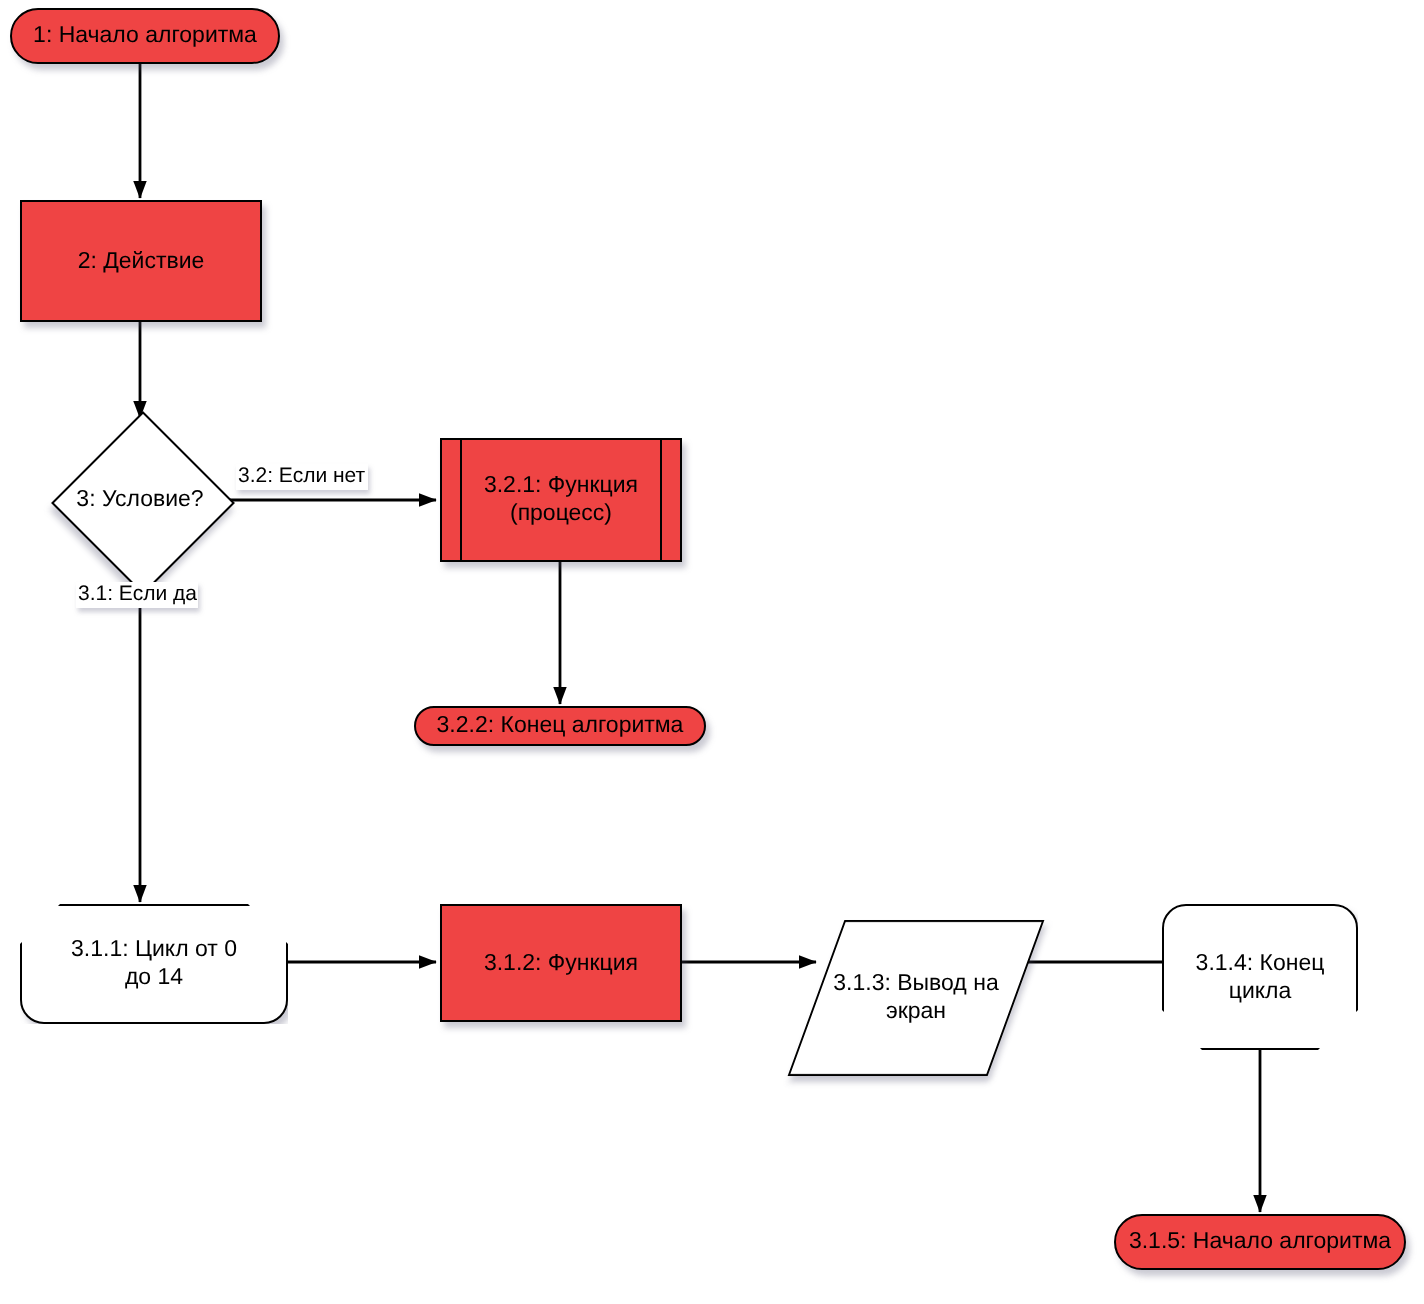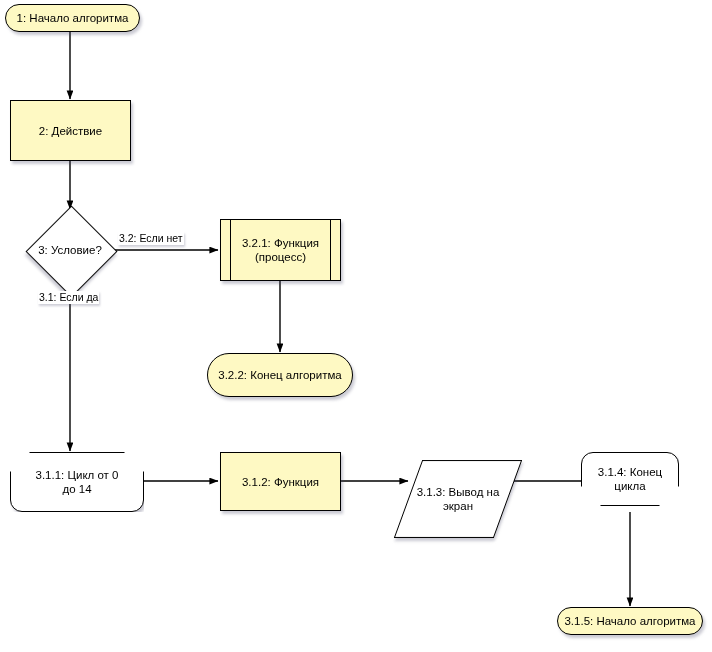--- a/index.html
+++ b/index.html
@@ -28,21 +28,21 @@
     position: absolute;
     box-sizing: border-box;
     display: flex;
     align-items: center;
     justify-content: center;
     text-align: center;
     color: #000000;
     font-size: 11.5px;
     line-height: 14px;
     font-family: "Liberation Sans", sans-serif;
-    background: #fef9c3;
+    background: #ef4444;
     border: 1.3px solid #000000;
     filter: drop-shadow(2.5px 3px 1.6px rgba(80,80,110,0.30));
   }
   .node .label {
     position: relative;
     z-index: 2;
     padding: 0 6px;
     pointer-events: none;
   }
   
@@ -193,21 +193,21 @@
 
   <div class="node shape-predefined" style="left:220px; top:219px; width:121px; height:62px;">
     <span class="bar left"></span>
     <span class="bar right"></span>
     <span class="label">
       <span>3.2.1: Функция</span><br>
       <span>(процесс)</span>
     </span>
   </div>
 
-  <div class="node shape-terminator" style="left:207px; top:353px; width:146px; height:44px;">
+  <div class="node shape-terminator" style="left:207px; top:353px; width:146px; height:20px;">
     <span class="label">3.2.2: Конец алгоритма</span>
   </div>
 
   <div class="node shape-loop-start" style="left:10px; top:452px; width:134px; height:60px;">
     <span class="body"></span>
     <span class="label">
       <span>3.1.1: Цикл от 0</span><br>
       <span>до 14</span>
     </span>
   </div>
@@ -217,21 +217,21 @@
   </div>
 
   <div class="node shape-data" style="left:408px; top:460px; width:100px; height:78px;">
     <span class="para"></span>
     <span class="label">
       <span>3.1.3: Вывод на</span><br>
       <span>экран</span>
     </span>
   </div>
 
-  <div class="node shape-loop-end" style="left:581px; top:452px; width:98px; height:54px;">
+  <div class="node shape-loop-end" style="left:581px; top:452px; width:98px; height:73px;">
     <span class="body"></span>
     <span class="label">
       <span>3.1.4: Конец</span><br>
       <span>цикла</span>
     </span>
   </div>
 
   <div class="node shape-terminator" style="left:557px; top:607px; width:146px; height:28px;">
     <span class="label">3.1.5: Начало алгоритма</span>
   </div>

